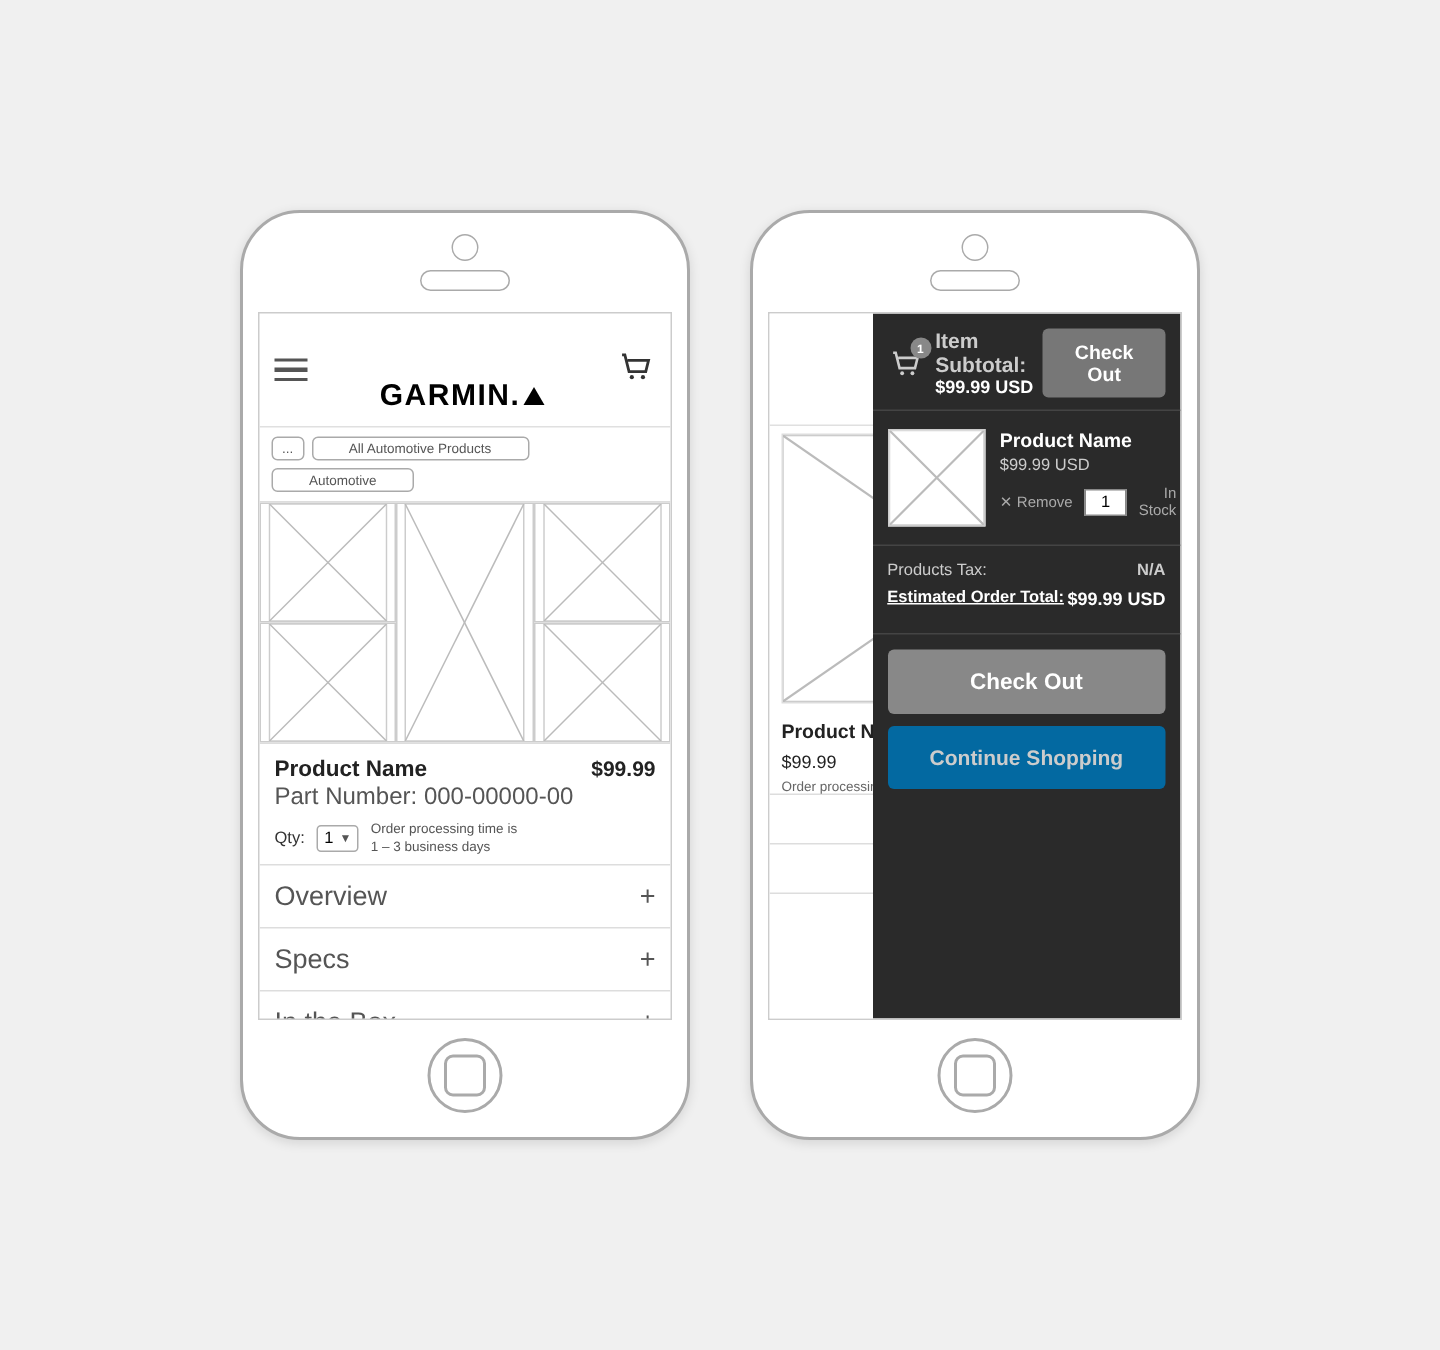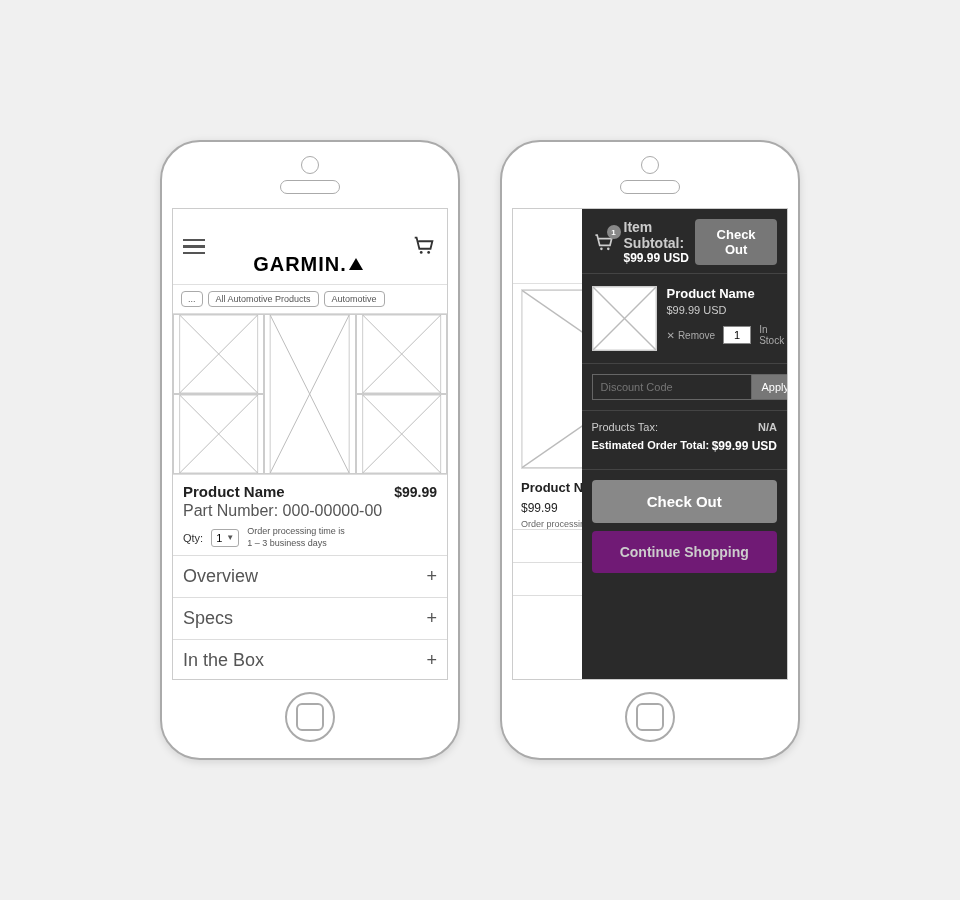--- a/index.html
+++ b/index.html
@@ -155,21 +155,21 @@
     
     .breadcrumbs {
       display: flex;
       gap: 5px;
       padding: 6px 8px;
       flex-wrap: wrap;
     }
     .breadcrumb-pill {
       border: 1.5px solid #aaa;
       border-radius: 4px;
-      padding: 2px 7px;
+      padding: 2px 24px;
       font-size: 9px;
       color: #555;
       background: #fff;
     }
     .breadcrumb-dots {
       border: 1.5px solid #aaa;
       border-radius: 4px;
       padding: 2px 6px;
       font-size: 9px;
       color: #555;
@@ -432,20 +432,21 @@
       color: #000;
       padding: 2px 6px;
       font-size: 11px;
       min-width: 28px;
       text-align: center;
     }
 
     .in-stock {
       font-size: 10px;
       color: #aaa;
+      text-align: right;
     }
 
     
     .discount-row {
       display: flex;
       gap: 0;
       padding: 10px 10px;
       border-bottom: 1px solid #444;
     }
     .discount-input {
@@ -483,20 +484,21 @@
     }
     .totals-value {
       font-size: 11px;
       color: #ccc;
       font-weight: bold;
     }
     .totals-row.total .totals-label {
       color: #fff;
       font-weight: bold;
       font-size: 11px;
+      text-decoration: underline;
     }
     .totals-row.total .totals-value {
       color: #fff;
       font-weight: bold;
       font-size: 12px;
     }
 
     
     .cart-buttons {
       padding: 10px 10px;
@@ -511,21 +513,21 @@
       border: none;
       border-radius: 4px;
       padding: 13px;
       font-size: 15px;
       font-weight: bold;
       cursor: pointer;
       text-align: center;
     }
 
     .continue-shopping-btn {
-      background: #701a75;
+      background: #0369a1;
       color: #ccc;
       border: none;
       border-radius: 4px;
       padding: 13px;
       font-size: 14px;
       font-weight: bold;
       cursor: pointer;
       text-align: center;
     }
 
@@ -765,24 +767,20 @@
               <div class="remove-btn">
                 <span class="remove-x">✕</span>
                 <span>Remove</span>
               </div>
               <div class="qty-box">1</div>
               <span class="in-stock">In Stock</span>
             </div>
           </div>
         </div>
 
-        <div class="discount-row">
-          <input type="text" class="discount-input" placeholder="Discount Code" style="">
-          <button class="apply-btn">Apply</button>
-        </div>
 
         <div class="cart-totals">
           <div class="totals-row">
             <span class="totals-label">Products Tax:</span>
             <span class="totals-value">N/A</span>
           </div>
           <div class="totals-row total">
             <span class="totals-label">Estimated Order Total:</span>
             <span class="totals-value">$99.99 USD</span>
           </div>

